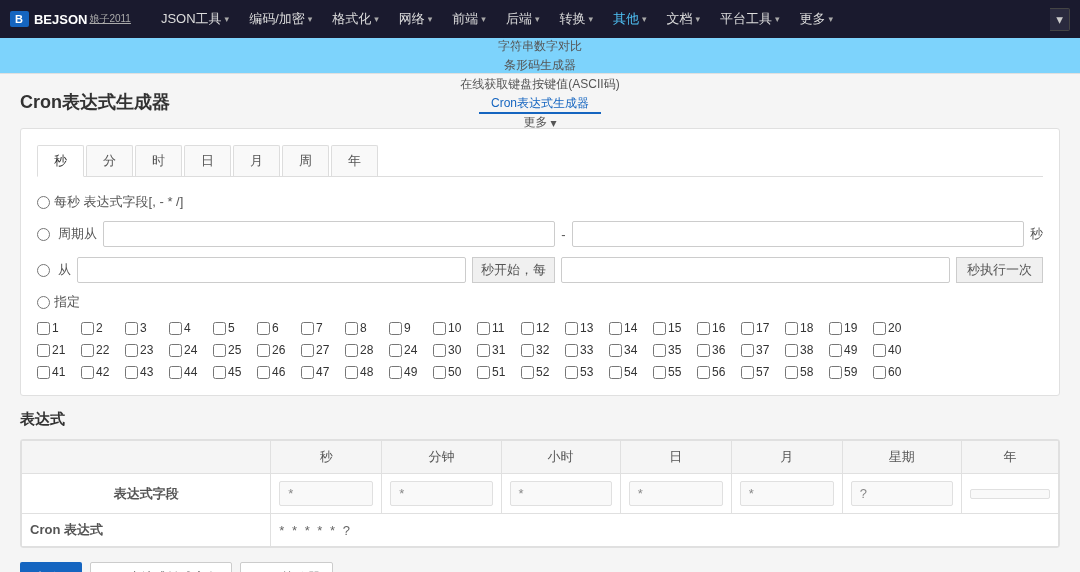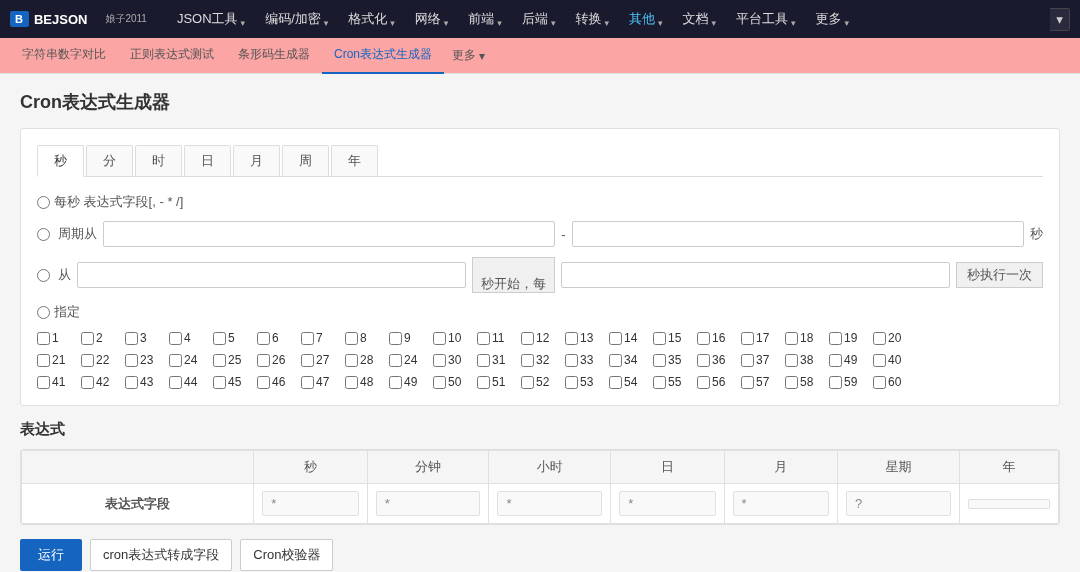--- a/index.html
+++ b/index.html
@@ -3,31 +3,31 @@
   <meta charset="utf-8">
   <style>
     * { box-sizing: border-box; margin: 0; padding: 0; }
     body { font-family: "Microsoft YaHei", Arial, sans-serif; font-size: 13px; background: #f5f5f5; color: #333; }
 
     
     .top-nav { background: #1a1a2e; display: flex; align-items: center; height: 38px; padding: 0 10px; }
     .logo { display: flex; align-items: center; margin-right: 20px; }
     .logo-box { background: #1565c0; color: #fff; font-weight: bold; font-size: 11px; padding: 2px 5px; border-radius: 2px; margin-right: 5px; letter-spacing: 1px; }
     .logo-text { color: #fff; font-size: 13px; font-weight: bold; }
-    .logo-sub { color: #aaa; font-size: 10px; margin-left: 18px; }
+    .logo-sub { color: #aaa; font-size: 10px; margin-left: 2px; text-decoration: underline; }
     .nav-items { display: flex; align-items: center; flex: 1; }
-    .nav-item { color: #ddd; font-size: 13px; padding: 0 10px; cursor: pointer; display: flex; align-items: flex-end; gap: 3px; white-space: nowrap; }
+    .nav-item { color: #ddd; font-size: 13px; padding: 0 10px; cursor: pointer; display: flex; align-items: center; gap: 3px; white-space: nowrap; }
     .nav-item.active { color: #4fc3f7; }
     .nav-caret { font-size: 9px; color: #aaa; }
     .search-box { display: flex; align-items: center; }
     .search-input { background: #2a2a3e; border: 1px solid #444; color: #ccc; padding: 3px 8px; font-size: 12px; width: 160px; border-radius: 2px 0 0 2px; outline: none; }
     .search-btn { background: #2a2a3e; border: 1px solid #444; border-left: none; color: #ccc; padding: 3px 6px; cursor: pointer; border-radius: 0 2px 2px 0; }
 
     
-    .sub-nav { background: #fca5a5; border-bottom: 1px solid #e0e0e0; display: flex; align-items: center; padding: 0 10px; height: 36px; }
+    .sub-nav { background: #7dd3fc; border-bottom: 1px solid #e0e0e0; display: flex; align-items: center; padding: 0 10px; height: 36px; flex-direction: column; }
     .sub-nav-item { font-size: 12px; color: #555; padding: 0 12px; height: 36px; display: flex; align-items: center; cursor: pointer; border-bottom: 2px solid transparent; white-space: nowrap; }
     .sub-nav-item.active { color: #1565c0; border-bottom: 2px solid #1565c0; }
     .sub-nav-more { font-size: 12px; color: #555; padding: 0 8px; cursor: pointer; display: flex; align-items: center; gap: 3px; }
 
     
     .main { padding: 16px 20px; background: #f5f5f5; min-height: calc(572px - 74px); }
     .page-title { font-size: 18px; font-weight: bold; color: #333; margin-bottom: 14px; }
 
     
     .card { background: #fff; border: 1px solid #e0e0e0; border-radius: 3px; padding: 16px; margin-bottom: 14px; }
@@ -44,21 +44,21 @@
     .option-label { font-size: 13px; color: #555; }
 
     .range-row { display: flex; align-items: center; gap: 6px; }
     .range-input { border: 1px solid #ccc; padding: 3px 6px; font-size: 13px; outline: none; flex: 1; height: 26px; border-radius: 2px; }
     .range-sep { font-size: 13px; color: #555; }
     .range-unit { font-size: 13px; color: #555; white-space: nowrap; }
 
     .from-row { display: flex; align-items: center; gap: 6px; }
     .from-label { font-size: 13px; color: #555; white-space: nowrap; }
     .from-input { border: 1px solid #ccc; padding: 3px 6px; font-size: 13px; outline: none; flex: 1; height: 26px; border-radius: 2px; }
-    .from-start { font-size: 13px; color: #555; white-space: nowrap; background: #f0f0f0; border: 1px solid #ccc; padding: 17px 8px; height: 26px; display: flex; align-items: flex-start; }
+    .from-start { font-size: 13px; color: #555; white-space: nowrap; background: #f0f0f0; border: 1px solid #ccc; padding: 3px 8px; height: 26px; display: flex; align-items: flex-start; }
     .every-input { border: 1px solid #ccc; padding: 3px 6px; font-size: 13px; outline: none; flex: 1; height: 26px; border-radius: 2px; }
     .exec-btn { font-size: 13px; color: #555; white-space: nowrap; background: #f0f0f0; border: 1px solid #ccc; padding: 3px 10px; height: 26px; display: flex; align-items: center; }
     .checkbox-grid { display: flex; flex-wrap: wrap; gap: 4px 2px; }
     .chk-item { display: flex; align-items: center; gap: 2px; min-width: 42px; font-size: 12px; }
     .chk-item input { cursor: pointer; }
 
     
     .expr-section { margin-top: 4px; }
     .expr-title { font-size: 15px; font-weight: bold; color: #333; margin-bottom: 10px; }
     .expr-table { width: 100%; border-collapse: collapse; border: 1px solid #e0e0e0; }
@@ -135,24 +135,24 @@
   <div class="search-box">
     <button class="search-btn">▾</button>
   </div>
 </nav>
 
 <div class="sub-nav">
   <div class="sub-nav-item">
     <span>字符串数字对比</span>
   </div>
   <div class="sub-nav-item">
-    <span>正则表达式测试</span>
+    <span>条形码生成器</span>
   </div>
   <div class="sub-nav-item">
-    <span>条形码生成器</span>
+    <span>在线获取键盘按键值(ASCII码)</span>
   </div>
   <div class="sub-nav-item active">
     <span>Cron表达式生成器</span>
   </div>
   <div class="sub-nav-more">
     <span>更多</span>
     <span>▾</span>
   </div>
 </div>
 
@@ -495,20 +495,26 @@
             <td>
                 <div class="expr-field">*</div>
               </td>
             <td>
                 <div class="expr-field">?</div>
               </td>
             <td>
                 <div class="expr-field"></div>
               </td>
           </tr>
+          <tr class="cron-value-row">
+            <td class="expr-label">Cron 表达式</td>
+            <td colspan="7">
+              <span class="cron-value">* * * * * ?</span>
+            </td>
+          </tr>
         </tbody>
       </table>
     </div>
   </div>
 
   <div class="btn-row">
     <button class="btn-run">运行</button>
     <button class="btn-convert">cron表达式转成字段</button>
     <button class="btn-validate">Cron校验器</button>
   </div>

